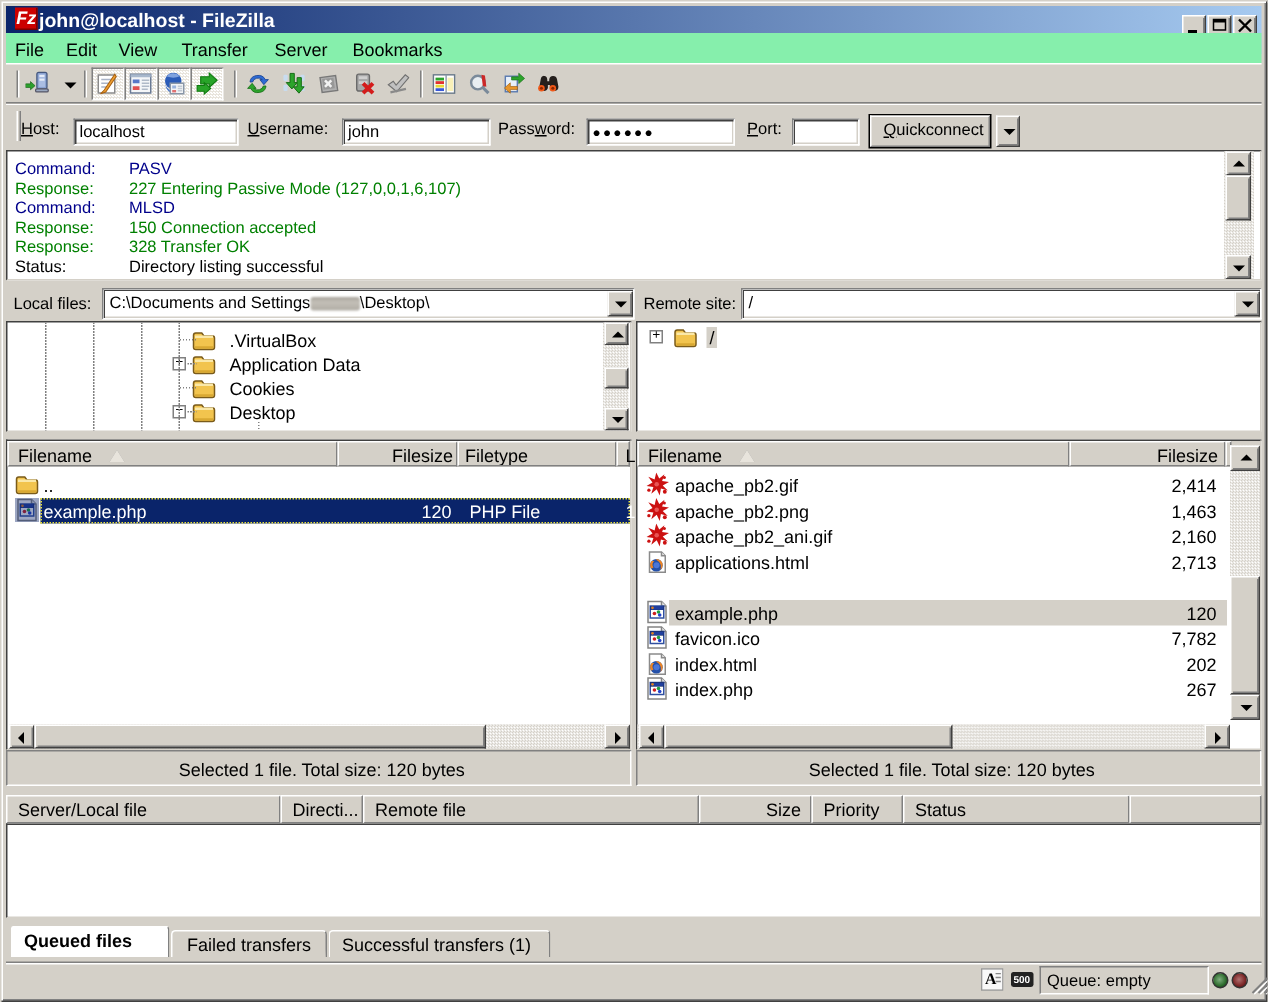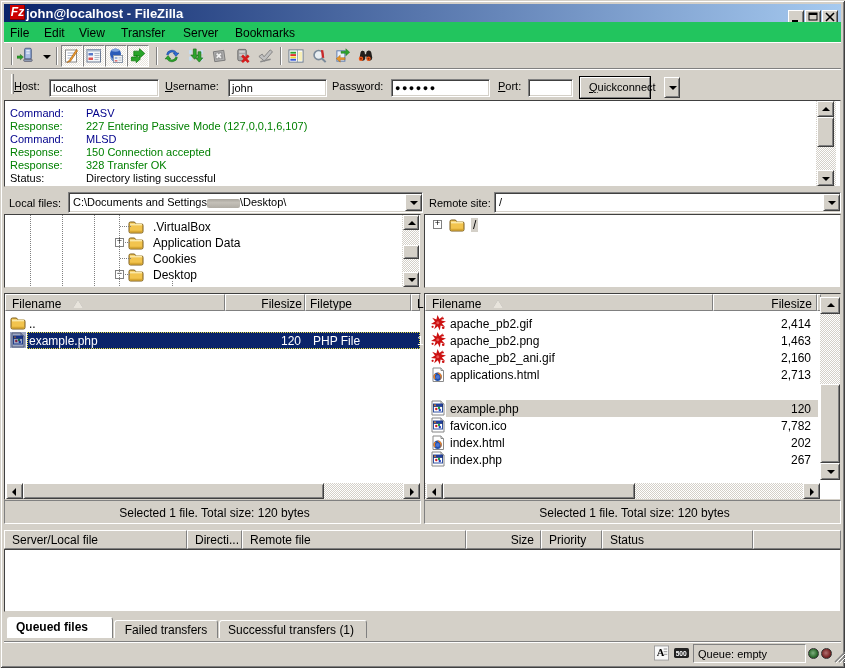--- a/index.html
+++ b/index.html
@@ -10,21 +10,21 @@
 .abs { position:absolute; }
 .sunken1 { border:1px solid; border-color:#808080 #fff #fff #808080; }
 .raised1 { border:1px solid; border-color:#fff #808080 #808080 #fff; }
 
 #titlebar { left:4px; top:4px; width:837px; height:32px; background:linear-gradient(to right,#0a246a,#a6caf0); color:#fff; }
 #title-text { position:absolute; left:22px; top:2px; font-size:13px; font-weight:bold; white-space:nowrap; letter-spacing:0px; }
 #fzicon { position:absolute; left:6px; top:1px; width:15px; height:15px; background:#cc0000; color:#fff; font-weight:bold; font-style:italic; font-size:12px; text-align:center; line-height:15px; box-shadow: inset -1px -1px 0 #7a0000; }
 .winbtn { position:absolute; top:6px; width:16px; height:14px; background:#d4d0c8; border:1px solid; border-color:#fff #404040 #404040 #fff; box-shadow: inset 1px 1px 0 #d4d0c8, inset -1px -1px 0 #808080; }
 .winbtn svg { position:absolute; left:0; top:0; }
 
-#menubar { left:4px; top:22px; width:837px; height:20px; background:#22c55e; }
+#menubar { left:4px; top:22px; width:837px; height:20px; background:#86efac; }
 .mitem { position:absolute; top:4px; font-size:12px; }
 
 #toolbar { left:4px; top:42px; width:837px; height:26px; background:#d4d0c8; border-top:1px solid #fff; }
 .tsep { position:absolute; top:4px; width:2px; height:18px; border-left:1px solid #808080; border-right:1px solid #fff; }
 .ticon { position:absolute; top:5px; width:16px; height:16px; }
 .tbtn { position:absolute; top:2px; width:22px; height:22px; border:1px solid; border-color:#808080 #fff #fff #808080;
  background-image: conic-gradient(#fff 0 25%, #e8e4dc 0 50%, #fff 0 75%, #e8e4dc 0); background-size:2px 2px; }
 .tbtn svg { position:absolute; left:2px; top:2px; }
 
 #quickbar { left:4px; top:68px; width:837px; height:31px; background:#d4d0c8; border-top:1px solid #808080; box-shadow: inset 0 1px 0 #fff; }
@@ -256,21 +256,21 @@
   <div id="quickbar" class="abs">
     <div class="grip" style="left:7px; top:5px; height:20px;"></div>
     <div class="qlabel" style="left:10px;"><u>H</u>ost:</div>
     <div class="qinput" style="left:45px; width:110px;">localhost</div>
     <div class="qlabel" style="left:161px;"><u>U</u>sername:</div>
     <div class="qinput" style="left:224px; width:99px;">john</div>
     <div class="qlabel" style="left:328px;">Pass<u>w</u>ord:</div>
     <div class="qinput" style="left:387px; width:99px; font-size:9px; letter-spacing:1.5px; padding-top:3px;">●●●●●●</div>
     <div class="qlabel" style="left:494px;"><u>P</u>ort:</div>
     <div class="qinput" style="left:524px; width:45px;"></div>
-    <div class="raised1" style="position:absolute; left:576px; top:8px; width:70px; height:21px; background:#d4d0c8; border-width:1px; box-shadow:0 0 0 1px #000;text-align:center;">
+    <div class="raised1" style="position:absolute; left:576px; top:8px; width:80px; height:21px; background:#d4d0c8; border-width:1px; box-shadow:0 0 0 1px #000;text-align:center;">
       <div style="position:absolute; left:8px; top:3px;"><u>Q</u>uickconnect</div>
     </div>
     <div class="combobtn" style="left:660px; top:8px; height:21px; width:16px;">
       <div class="arr" style="left:4px; top:8px; border-left:4px solid transparent; border-right:4px solid transparent; border-top:4px solid #000;"></div>
     </div>
   </div>
 
   <div id="log" class="abs">
     <div class="logline lcmd" style="top:6px;">Command:<span class="lval">PASV</span></div>
     <div class="logline lresp" style="top:19px;">Response:<span class="lval">227 Entering Passive Mode (127,0,0,1,6,107)</span></div>

